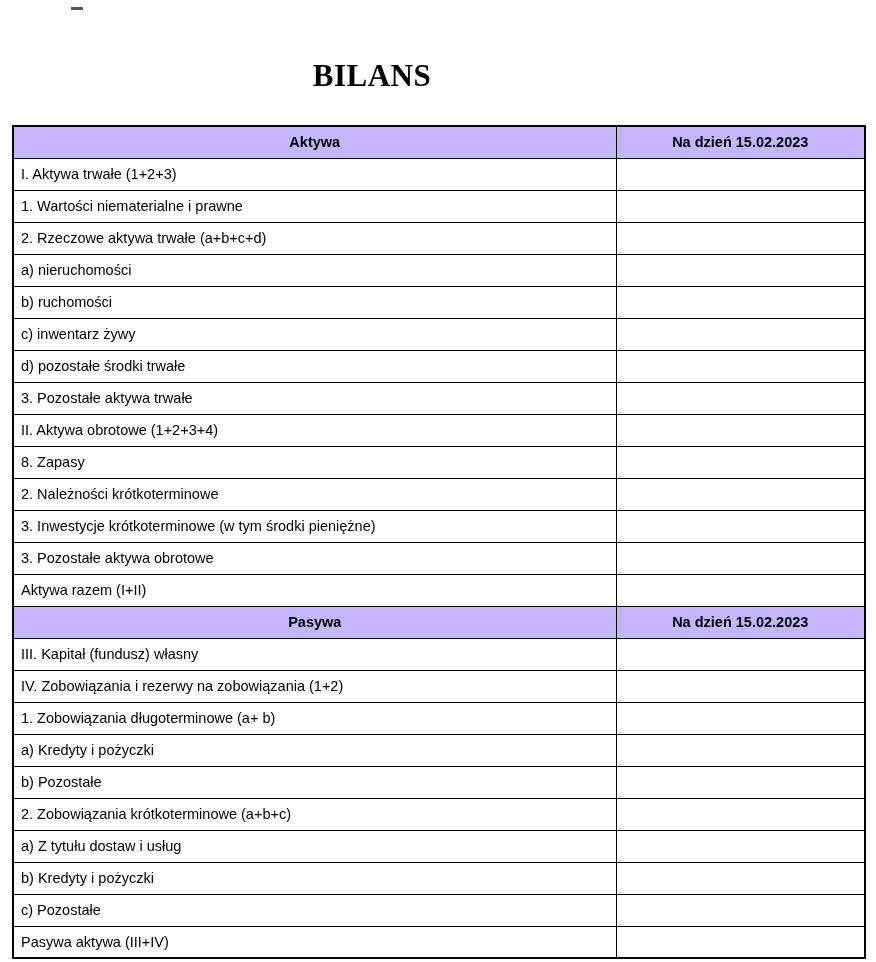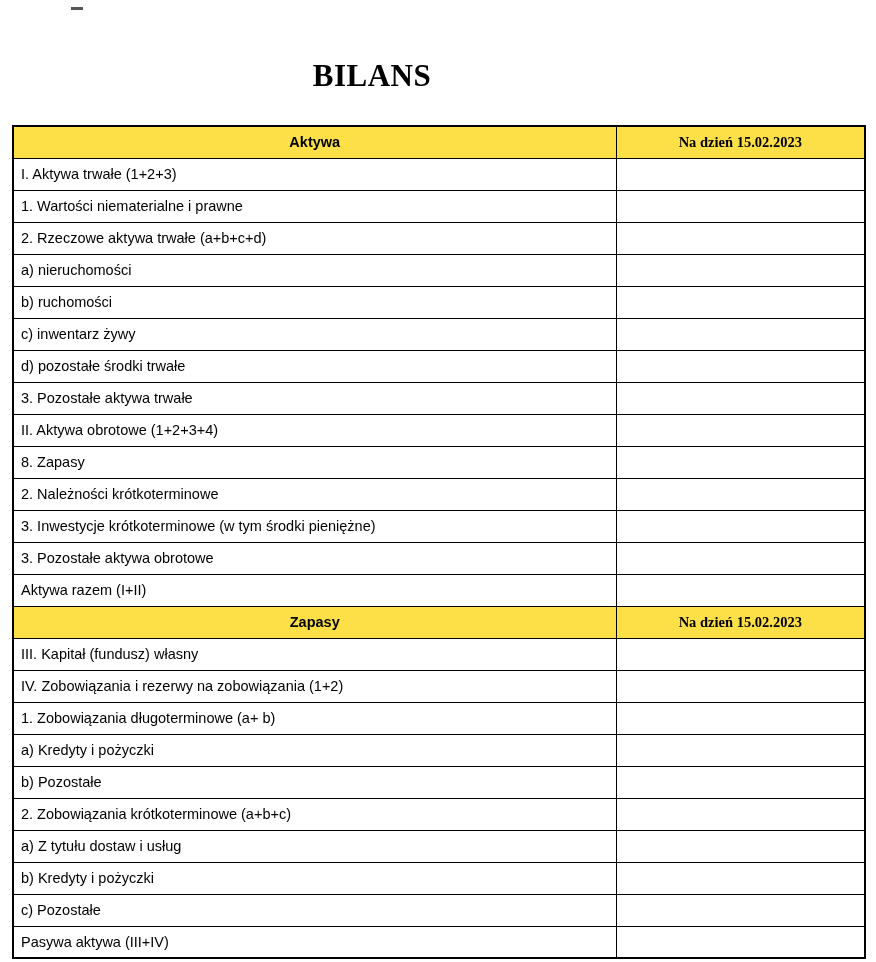--- a/index.html
+++ b/index.html
@@ -57,30 +57,30 @@
     padding: 0 7px;
     font-size: 14.5px;
     line-height: 30px;
     vertical-align: middle;
     white-space: nowrap;
     overflow: hidden;
   }
 
   
   tr.section-header td {
-    background: #fde047;
+    background: #c4b5fd;
     font-weight: bold;
     text-align: center;
     margin-top: 48px;
   }
 
   
   tr.emphasis td.cell-label { font-weight: normal; }
 
-  td.cell-value { text-align: right; font-family: Liberation Serif, serif; }
+  td.cell-value { text-align: right; }
 
   
   .balance-table { border: 2px solid #000000; }
 </style>
 </head>
 <body>
 
 <div class="stray-mark"></div>
 
 <div class="doc-title">BILANS</div>
@@ -145,21 +145,21 @@
       </tr>
       <tr class="line-item">
         <td class="cell-label">3. Pozostałe aktywa obrotowe</td>
         <td class="cell-value"></td>
       </tr>
       <tr class="emphasis">
         <td class="cell-label">Aktywa razem (I+II)</td>
         <td class="cell-value"></td>
       </tr>
       <tr class="section-header">
-        <td class="cell-label">Zapasy</td>
+        <td class="cell-label">Pasywa</td>
         <td class="cell-value">Na dzień 15.02.2023</td>
       </tr>
       <tr class="emphasis">
         <td class="cell-label">III. Kapitał (fundusz) własny</td>
         <td class="cell-value"></td>
       </tr>
       <tr class="emphasis">
         <td class="cell-label">IV. Zobowiązania i rezerwy na zobowiązania (1+2)</td>
         <td class="cell-value"></td>
       </tr>

